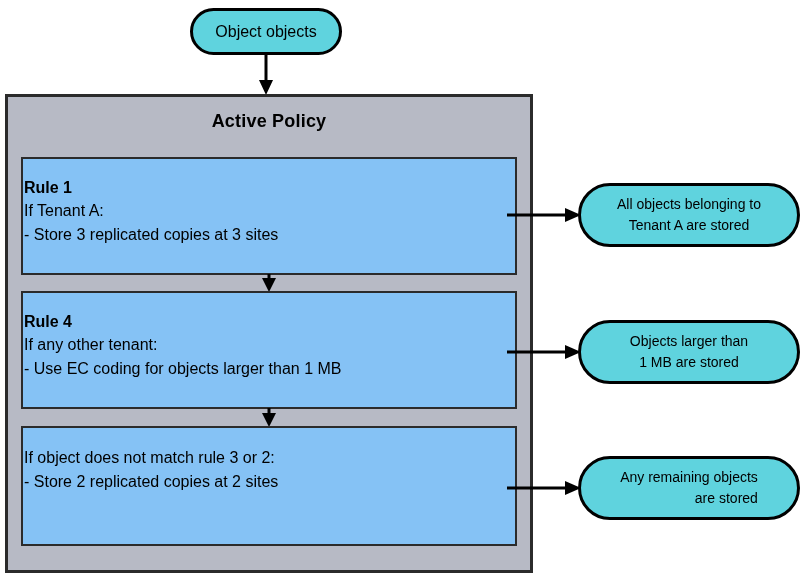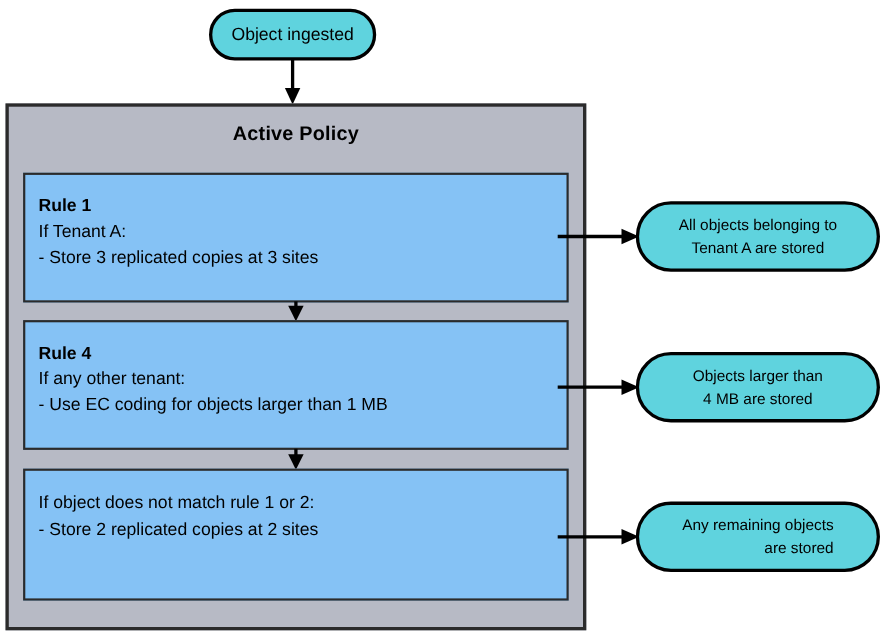--- a/index.html
+++ b/index.html
@@ -87,21 +87,21 @@
   }
 
   
   .rule-box {
     position: absolute;
     left: 13px;
     width: 496px;
     box-sizing: border-box;
     background: #85c2f5;
     border: 2px solid #2b2b2b;
-    padding: 18px 0 0 12px;
+    padding: 18px 0 0 1px;
   }
   #rule-1 { top: 60px;  height: 118px; }
   #rule-2 { top: 194px; height: 118px; }
   #rule-3 { top: 329px; height: 120px; }
 
   .rule-title {
     font-size: 16px;
     font-weight: bold;
     line-height: 21px;
     margin-bottom: 1px;
@@ -118,21 +118,21 @@
     pointer-events: none;
   }
   .conn svg { display: block; overflow: visible; }
 </style>
 </head>
 <body>
 
 <div id="diagram">
 
   <div class="pill" id="node-ingested">
-    <span class="pill-text">Object ingested</span>
+    <span class="pill-text">Object objects</span>
   </div>
 
   <div class="conn" style="left:252px; top:54px; width:34px; height:44px;">
     <svg width="34" height="44" viewBox="0 0 34 44">
       <line x1="14" y1="0" x2="14" y2="31" stroke="#000000" stroke-width="3"></line>
       <polygon points="14,41 7,26 21,26" fill="#000000"></polygon>
     </svg>
   </div>
 
   <div id="policy-container">
@@ -159,21 +159,21 @@
     </div>
 
     <div class="conn" style="left:249px; top:311px; width:24px; height:20px;">
       <svg width="24" height="20" viewBox="0 0 24 20">
         <line x1="12" y1="0" x2="12" y2="9" stroke="#000000" stroke-width="3"></line>
         <polygon points="12,19 5,5 19,5" fill="#000000"></polygon>
       </svg>
     </div>
 
     <div class="rule-box" id="rule-3">
-      <div class="rule-line">If object does not match rule 1 or 2:</div>
+      <div class="rule-line">If object does not match rule 3 or 2:</div>
       <div class="rule-line">- Store 2 replicated copies at 2 sites</div>
     </div>
   </div>
 
   <div class="conn" style="left:507px; top:205px; width:80px; height:20px;">
     <svg width="80" height="20" viewBox="0 0 80 20">
       <line x1="0" y1="10" x2="62" y2="10" stroke="#000000" stroke-width="3"></line>
       <polygon points="74,10 58,3 58,17" fill="#000000"></polygon>
     </svg>
   </div>
@@ -191,20 +191,20 @@
       <polygon points="74,10 58,3 58,17" fill="#000000"></polygon>
     </svg>
   </div>
 
   <div class="pill callout" id="callout-rule1">
     <span class="pill-text">All objects belonging to
 Tenant A are stored</span>
   </div>
   <div class="pill callout" id="callout-rule2">
     <span class="pill-text">Objects larger than
-4 MB are stored</span>
+1 MB are stored</span>
   </div>
   <div class="pill callout" id="callout-rule3">
     <span class="pill-text">Any remaining objects
 are stored</span>
   </div>
 
 </div>
 
 </body></html>

